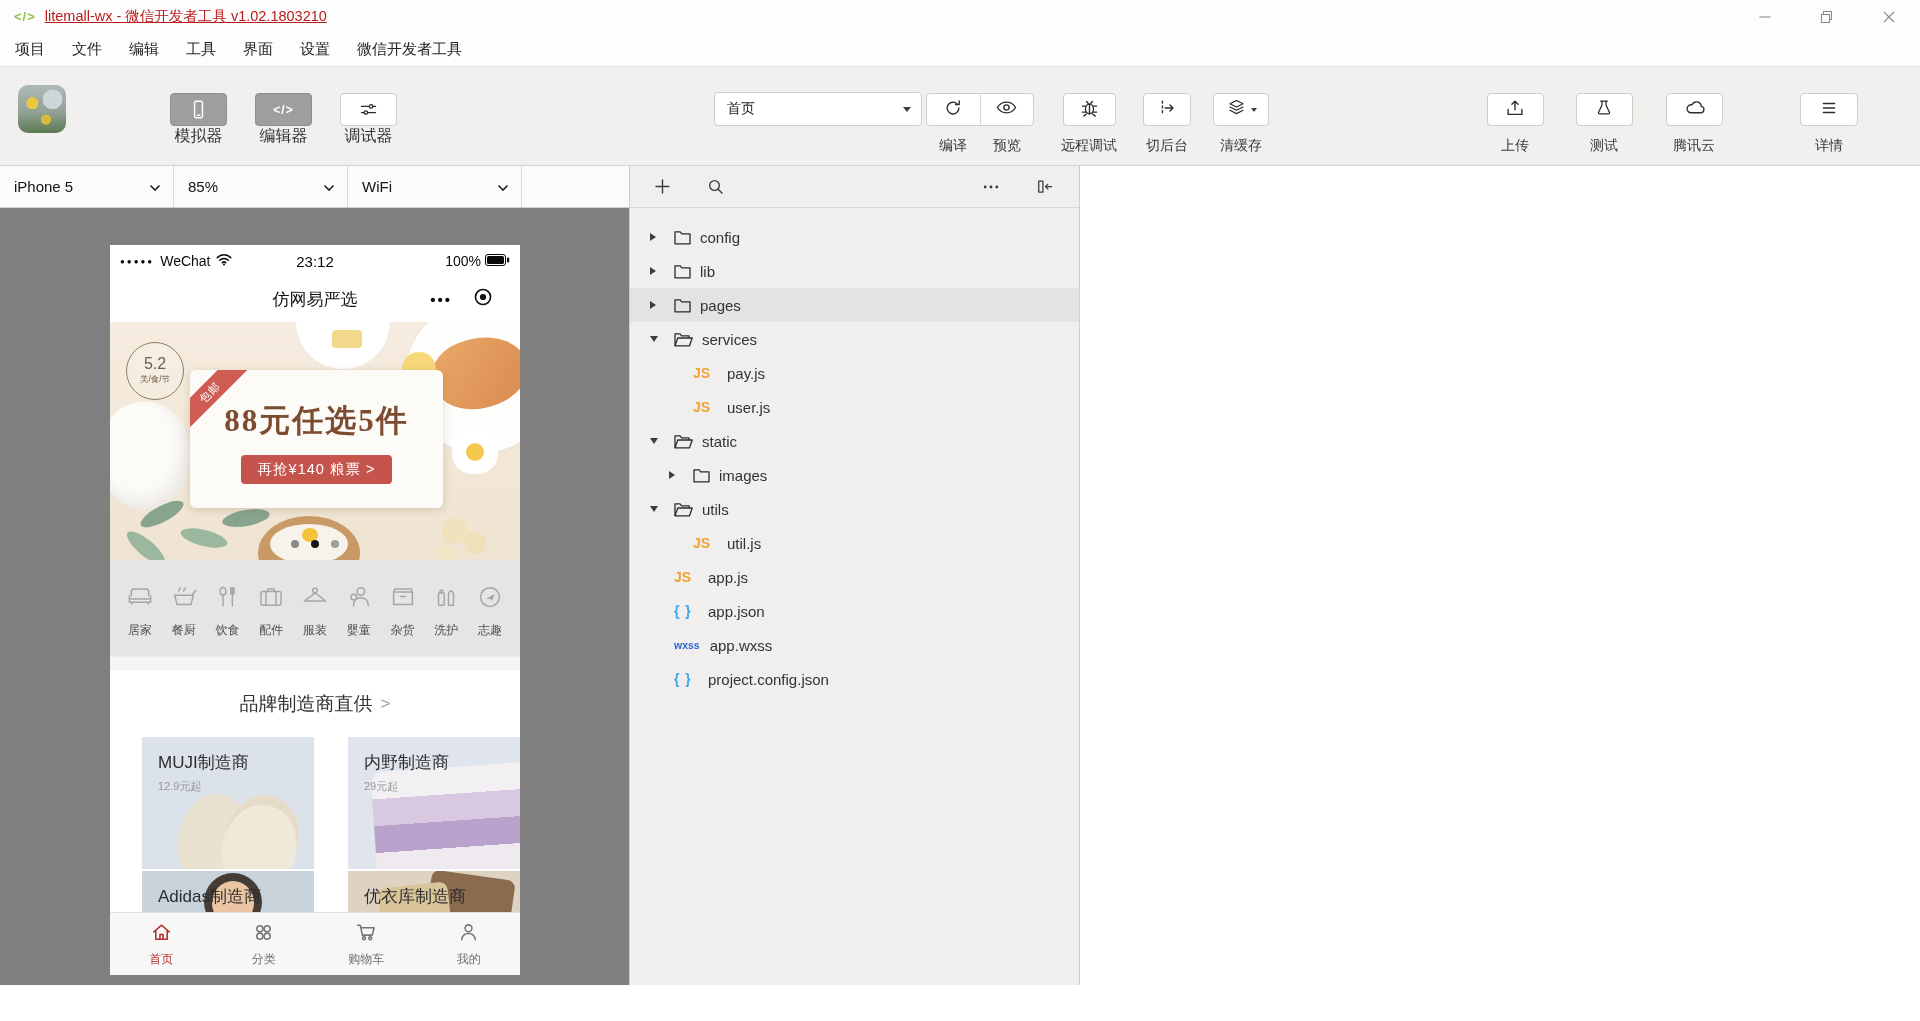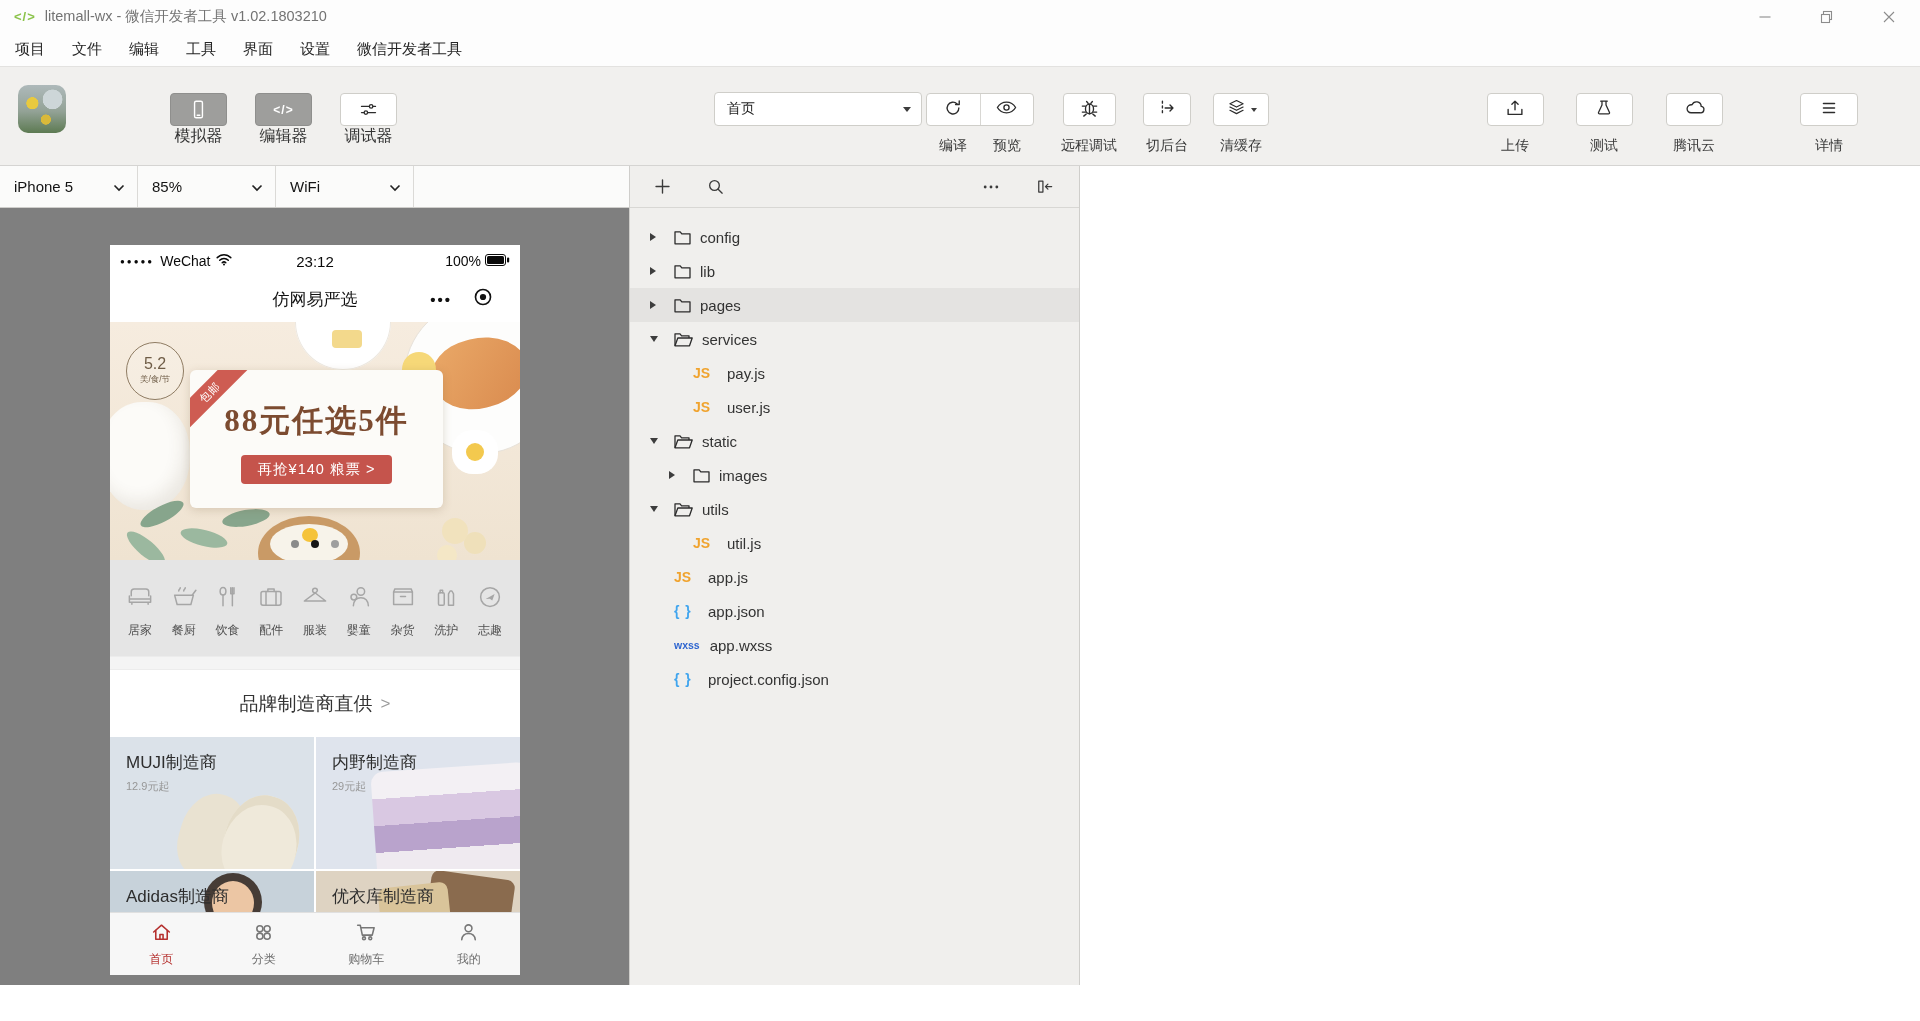--- a/index.html
+++ b/index.html
@@ -2,21 +2,21 @@
 <html><head>
 <meta charset="utf-8">
 <style>
   html,body{margin:0;padding:0;}
   body{width:1920px;height:1021px;overflow:hidden;font-family:"Liberation Sans","DejaVu Sans",sans-serif;background:#fff;color:#333;-webkit-font-smoothing:antialiased;}
   .app{position:relative;width:1920px;height:1021px;background:#fff;}
 
   
   .titlebar{position:absolute;top:0;left:0;right:0;height:33px;background:#fdfdfd;display:flex;align-items:center;padding-left:14px;box-sizing:border-box;}
   .app-logo{color:#8bc34a;font-weight:700;font-size:13px;margin-right:9px;letter-spacing:1px;}
-  .title-text{color:#737373;font-size:14.5px;}
+  .title-text{color:#b91c1c;font-size:14.5px;text-decoration:underline;}
   .win-controls{position:absolute;right:0;top:0;height:33px;display:flex;}
   .win-btn{width:62px;height:33px;display:flex;align-items:center;justify-content:center;color:#8c8c8c;cursor:default;}
 
   
   .menubar{position:absolute;top:33px;left:0;right:0;height:33px;background:#fdfdfd;display:flex;align-items:center;padding-left:15px;gap:27px;font-size:15px;color:#262626;}
   .menu-item{cursor:default;}
 
   
   .toolbar{position:absolute;top:66px;left:0;right:0;height:100px;background:#f1f0ee;border-top:1px solid #e3e2e0;border-bottom:1px solid #d5d4d2;box-sizing:border-box;}
   .avatar{position:absolute;left:18px;top:18px;width:48px;height:48px;border-radius:10px;
@@ -38,21 +38,21 @@
   .pair-labels span{width:54px;font-size:14px;color:#3a3a3a;}
   .pair-face{width:108px;padding:0;}
   .pair-cell{flex:1;height:100%;display:flex;align-items:center;justify-content:center;}
   .pair-cell + .pair-cell{border-left:1px solid #d8d7d3;}
   .layers-caret{width:0;height:0;border-left:3.5px solid transparent;border-right:3.5px solid transparent;border-top:4.5px solid #3c3c3c;margin-left:4px;}
 
   
   .main{position:absolute;top:166px;bottom:36px;left:0;right:0;display:flex;}
   .sim-col{width:630px;display:flex;flex-direction:column;border-right:1px solid #cfcecb;box-sizing:border-box;}
   .sim-controls{height:42px;background:#fbfbfa;border-bottom:1px solid #cfcecb;display:flex;box-sizing:border-box;flex:0 0 auto;}
-  .sim-cell{width:138px;border-right:1px solid #dbdad7;display:flex;align-items:center;padding:0 12px 0 14px;font-size:15px;color:#141414;box-sizing:border-box;}
+  .sim-cell{width:174px;border-right:1px solid #dbdad7;display:flex;align-items:center;padding:0 12px 0 14px;font-size:15px;color:#141414;box-sizing:border-box;}
   .sim-cell.empty{flex:1;border-right:none;}
   .chev{margin-left:auto;}
   .sim-area{flex:1;background:#7f7f7f;position:relative;overflow:hidden;}
 
   .tree-col{width:450px;display:flex;flex-direction:column;border-right:1px solid #cfcecb;box-sizing:border-box;background:#f0efed;}
   .tree-toolbar{height:42px;border-bottom:1px solid #d8d7d4;display:flex;align-items:center;box-sizing:border-box;padding:0 22px 0 20px;flex:0 0 auto;}
   .tt-icon{display:flex;align-items:center;justify-content:center;width:24px;height:24px;}
   .tt-icon + .tt-icon{margin-left:30px;}
   .tt-right{margin-left:auto;display:flex;}
   .tree-body{flex:1;overflow:hidden;padding-top:12px;}
@@ -118,21 +118,21 @@
   .bdot{width:8px;height:8px;border-radius:50%;}
 
   .p-cats{height:96px;background:#e5e5e5;display:grid;grid-template-columns:repeat(9,1fr);align-items:center;padding:4px 8px 0;box-sizing:border-box;flex:0 0 auto;}
   .cat{display:flex;flex-direction:column;align-items:center;gap:6px;cursor:default;}
   .cat-label{font-size:12px;color:#4f4f4f;}
   .p-strip{height:14px;background:#f4f4f4;border-top:1px solid #ececec;border-bottom:1px solid #ececec;box-sizing:border-box;flex:0 0 auto;}
   .p-brand{height:67px;background:#fff;display:flex;align-items:center;justify-content:center;font-size:19px;color:#333;gap:8px;flex:0 0 auto;cursor:default;}
   .brand-chev{color:#9b9b9b;font-size:17px;}
 
   .p-products{height:175px;overflow:hidden;display:grid;grid-template-columns:1fr 1fr;grid-auto-rows:132px;gap:2px;background:#fff;flex:0 0 auto;}
-  .prod{position:relative;padding:14px 0 0 16px;box-sizing:border-box;overflow:hidden;cursor:default;}
+  .prod{position:relative;padding:14px 0 0 16px;box-sizing:border-box;overflow:hidden;cursor:default;margin-left:32px;}
   .prod .pname{font-size:17px;color:#2d2d2d;position:relative;z-index:1;}
   .prod .pprice{font-size:11px;color:#979797;margin-top:5px;position:relative;z-index:1;}
   .prod.art-slippers{background:#dbe2e9;}
   .prod.art-towels{background:#dfe4ed;}
   .prod.art-model{background:#c7d2da;}
   .prod.art-clothes{background:#ded3c2;}
   .slipper{position:absolute;right:16px;bottom:-20px;width:74px;height:94px;background:#efe9da;border-radius:48% 48% 42% 42%;transform:rotate(16deg);box-shadow:inset 0 10px 0 #e4dcc8,-48px 8px 0 -4px #e9e2d1;}
   .towels{position:absolute;right:-12px;bottom:-10px;width:158px;height:112px;border-radius:12px 12px 0 0;transform:rotate(-4deg);background:linear-gradient(180deg,#f3f0f4 0 24%,#d9c8e2 24% 48%,#b9a3cc 48% 72%,#efeaf0 72%);}
   .model-hair{position:absolute;right:52px;top:2px;width:58px;height:58px;border-radius:50%;background:#463c36;}
   .model-face{position:absolute;right:60px;top:10px;width:42px;height:44px;border-radius:50%;background:#ecc6a4;}

